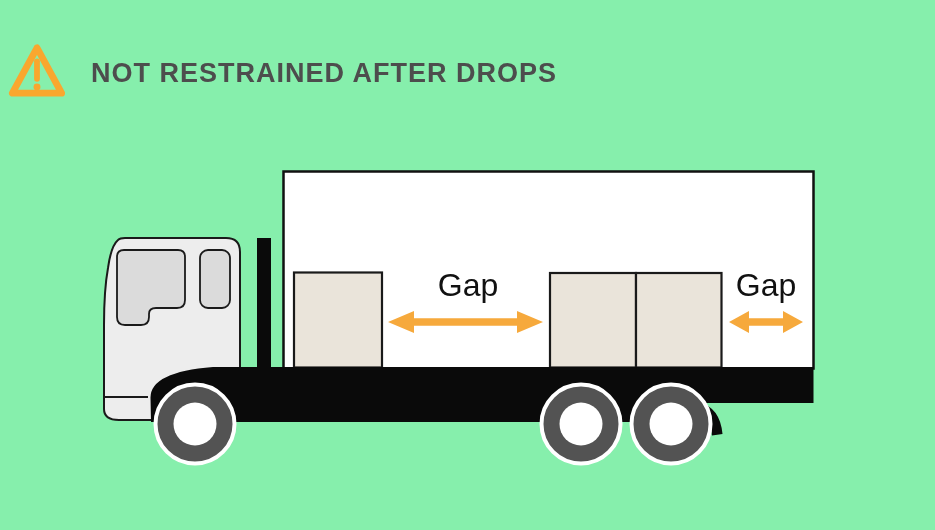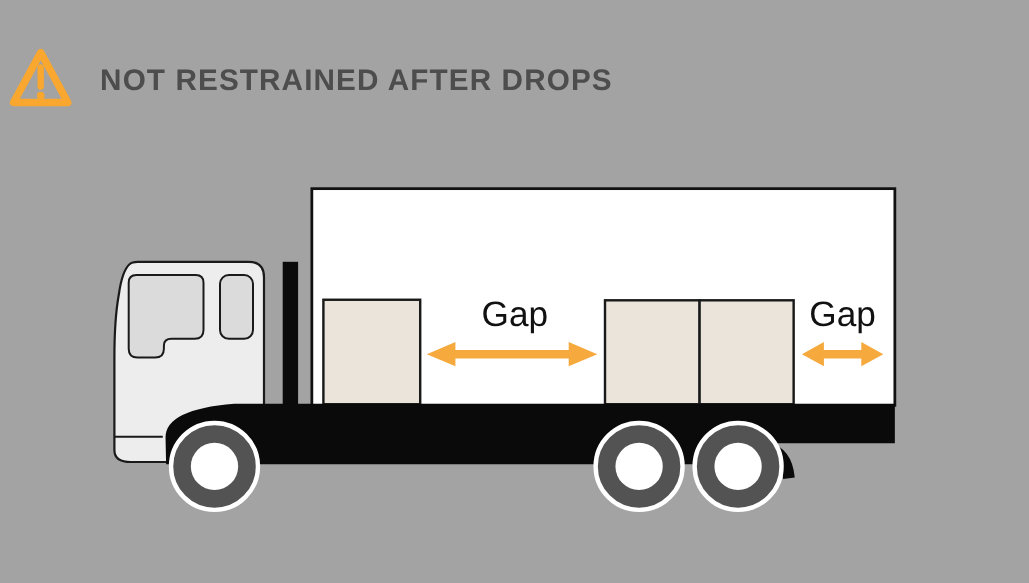--- a/index.html
+++ b/index.html
@@ -1,20 +1,20 @@
 <!DOCTYPE html>
 <html><head>
 <meta charset="utf-8">
 <style>
   html, body { margin: 0; padding: 0; background: #ffffff; }
   .stage {
     position: relative;
     width: 935px;
     height: 530px;
-    background: #a3a3a3;
+    background: #86efac;
     overflow: hidden;
     font-family: "Liberation Sans", "DejaVu Sans", sans-serif;
   }
   .header {
     position: absolute;
     left: 0; top: 0;
     width: 935px; height: 110px;
   }
   .warning-icon {
     position: absolute;

